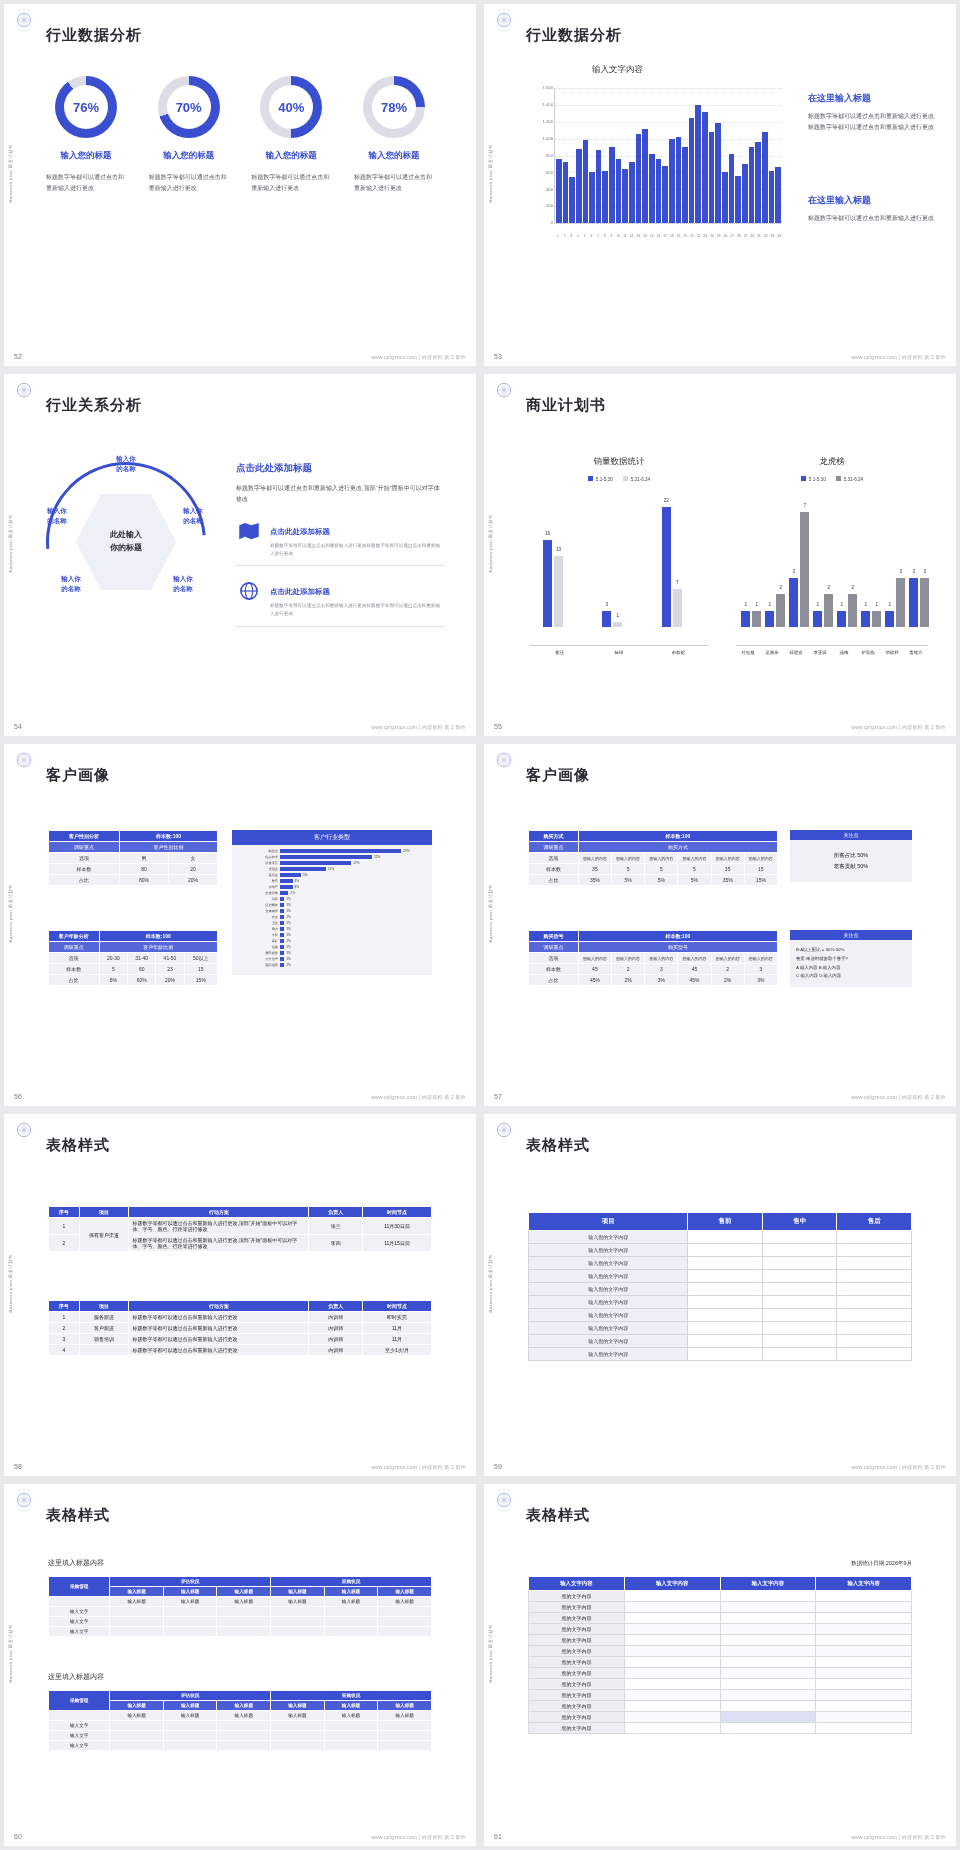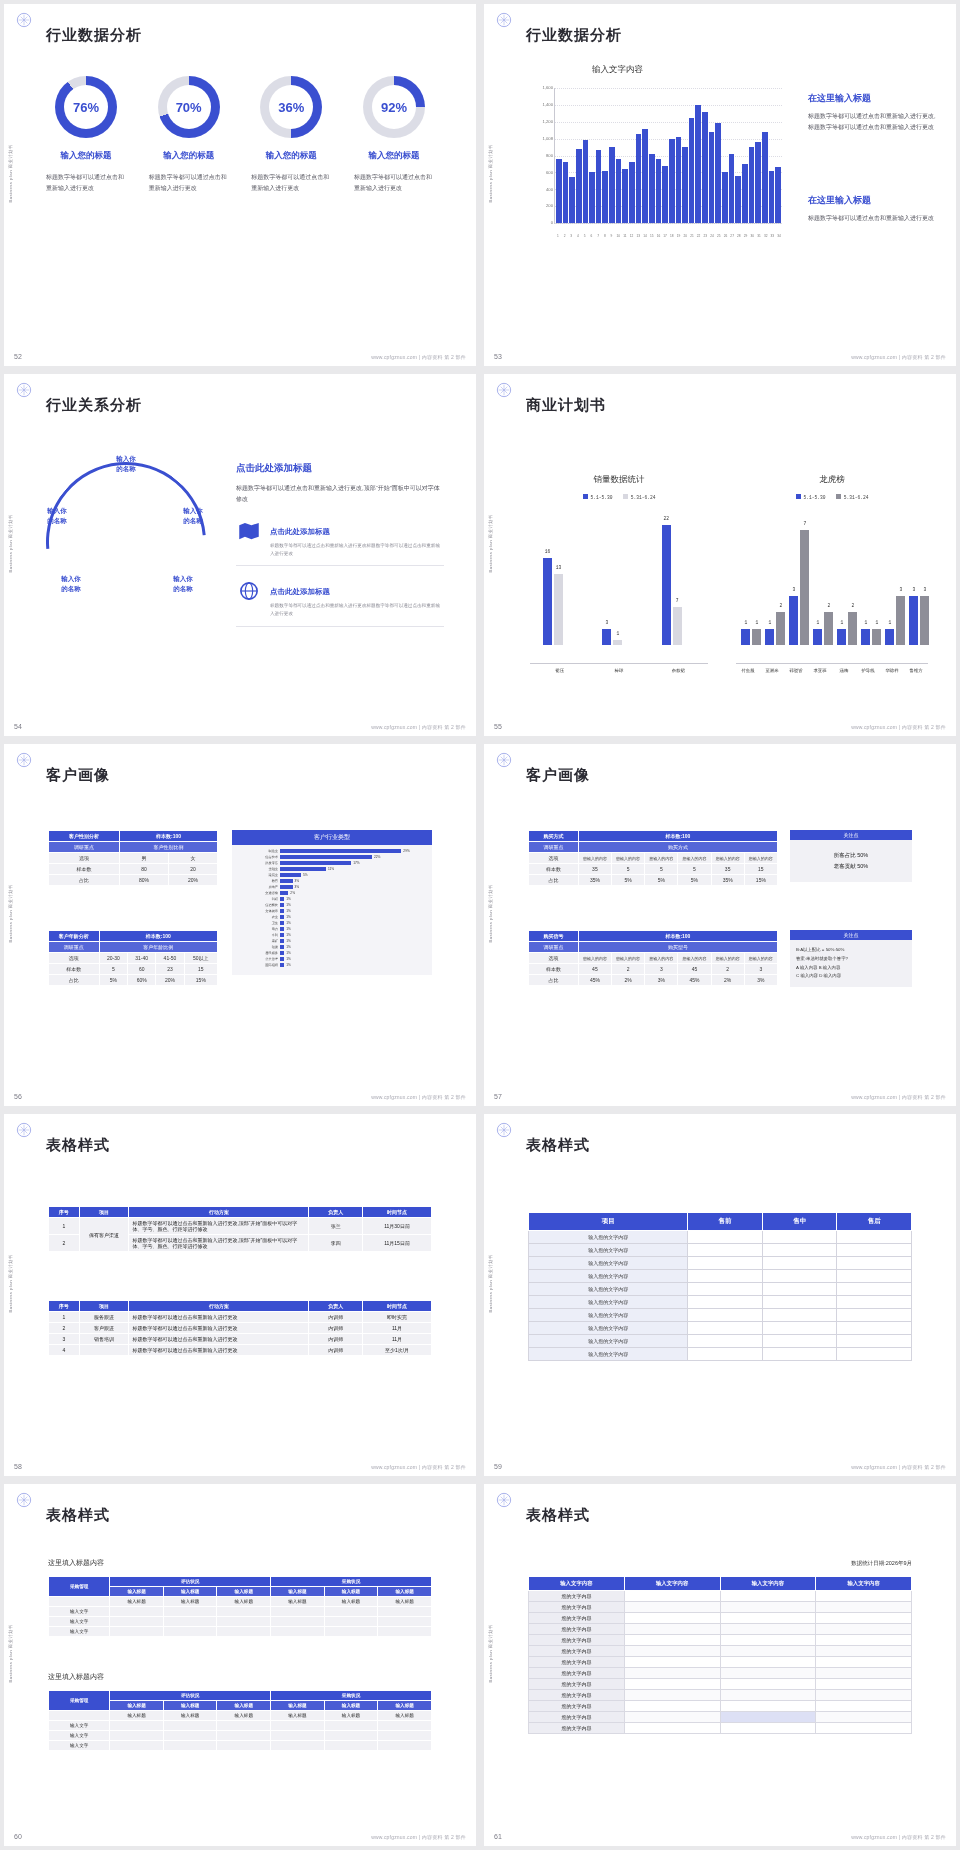--- a/index.html
+++ b/index.html
@@ -51,21 +51,21 @@
   .node { position:absolute; font-size:6.5px; color:#3a4fd0; font-weight:bold; text-align:center; line-height:1.5; width:46px; }
   .r54 { position:absolute; left:232px; top:88px; width:208px; }
   .r54 h3 { margin:0; font-size:9.5px; color:#3a4fd0; }
   .r54 p { font-size:6px; line-height:1.9; color:#55555f; margin:8px 0 0; }
   .bullet { display:flex; align-items:flex-start; gap:8px; margin-top:14px; border-bottom:1px solid #e3e3ea; padding-bottom:8px; }
   .bicon { width:26px; height:22px; color:#3a4fd0; flex:none; }
   .btxt b { font-size:7.5px; color:#3a4fd0; }
   .btxt p { font-size:4.6px; line-height:1.7; color:#8a8a94; margin:4px 0 0; }
 
   
-  .c55 { position:absolute; top:100px;font-family:Liberation Mono, monospace; }
+  .c55 { position:absolute; top:82px; }
   .c55 .ct { font-size:8.5px; color:#333; text-align:center; }
   .legend { display:flex; gap:10px; justify-content:center; margin-top:8px; font-size:4.6px; color:#444; }
   .legend i { display:inline-block; width:5px; height:5px; margin-right:3px; }
   .grp { position:absolute; bottom:18px; display:flex; align-items:flex-end; gap:2px; }
   .vb { width:9px; position:relative; }
   .vb em { position:absolute; top:-9px; left:50%; transform:translateX(-50%); font-size:4.6px; font-style:normal; color:#333; }
   .axl { position:absolute; bottom:4px; font-size:4.4px; color:#333; text-align:center; }
 
   
   table { border-collapse:collapse; }
@@ -122,30 +122,30 @@
           <div class="hole">
               <span class="pct">70%</span>
             </div>
         </div>
         <div class="dlabel">输入您的标题</div>
         <div class="ddesc">标题数字等都可以通过点击和重新输入进行更改</div>
       </div>
       <div class="donutcol">
         <div class="donut" style="background:conic-gradient(#3a4fd0 0 50%, #dcdde6 50% 100%);">
           <div class="hole">
-              <span class="pct">36%</span>
+              <span class="pct">40%</span>
             </div>
         </div>
         <div class="dlabel">输入您的标题</div>
         <div class="ddesc">标题数字等都可以通过点击和重新输入进行更改</div>
       </div>
       <div class="donutcol">
         <div class="donut" style="background:conic-gradient(#3a4fd0 0 25%, #dcdde6 25% 100%);">
           <div class="hole">
-              <span class="pct">92%</span>
+              <span class="pct">78%</span>
             </div>
         </div>
         <div class="dlabel">输入您的标题</div>
         <div class="ddesc">标题数字等都可以通过点击和重新输入进行更改</div>
       </div>
     </div>
 
     <div class="pageno">52</div>
     <div class="footer">www.cpfgznux.com | 内容资料 第 2 部件</div>
   </div>
@@ -270,20 +270,24 @@
   <div class="slide">
     <svg class="logo" viewBox="0 0 24 24">
         <circle cx="12" cy="12" r="10" fill="none" stroke="#3a4fd0" stroke-width="1.2"></circle>
         <path d="M12 4v16M4 12h16M7 7l10 10M17 7L7 17" stroke="#3a4fd0" stroke-width=".7"></path>
       </svg>
     <div class="sidetext">Business plan 商业计划书</div>
     <div class="title">行业关系分析</div>
 
     <div class="ring">
       <div class="ringc"></div>
+      <div class="hexa">
+          <span style="white-space:pre-line">此处输入
+你的标题</span>
+        </div>
       <div class="node" style="left:57px;top:-8px;white-space:pre-line">输入你
 的名称</div>
       <div class="node" style="left:124px;top:44px;white-space:pre-line">输入你
 的名称</div>
       <div class="node" style="left:114px;top:112px;white-space:pre-line">输入你
 的名称</div>
       <div class="node" style="left:2px;top:112px;white-space:pre-line">输入你
 的名称</div>
       <div class="node" style="left:-12px;top:44px;white-space:pre-line">输入你
 的名称</div>

